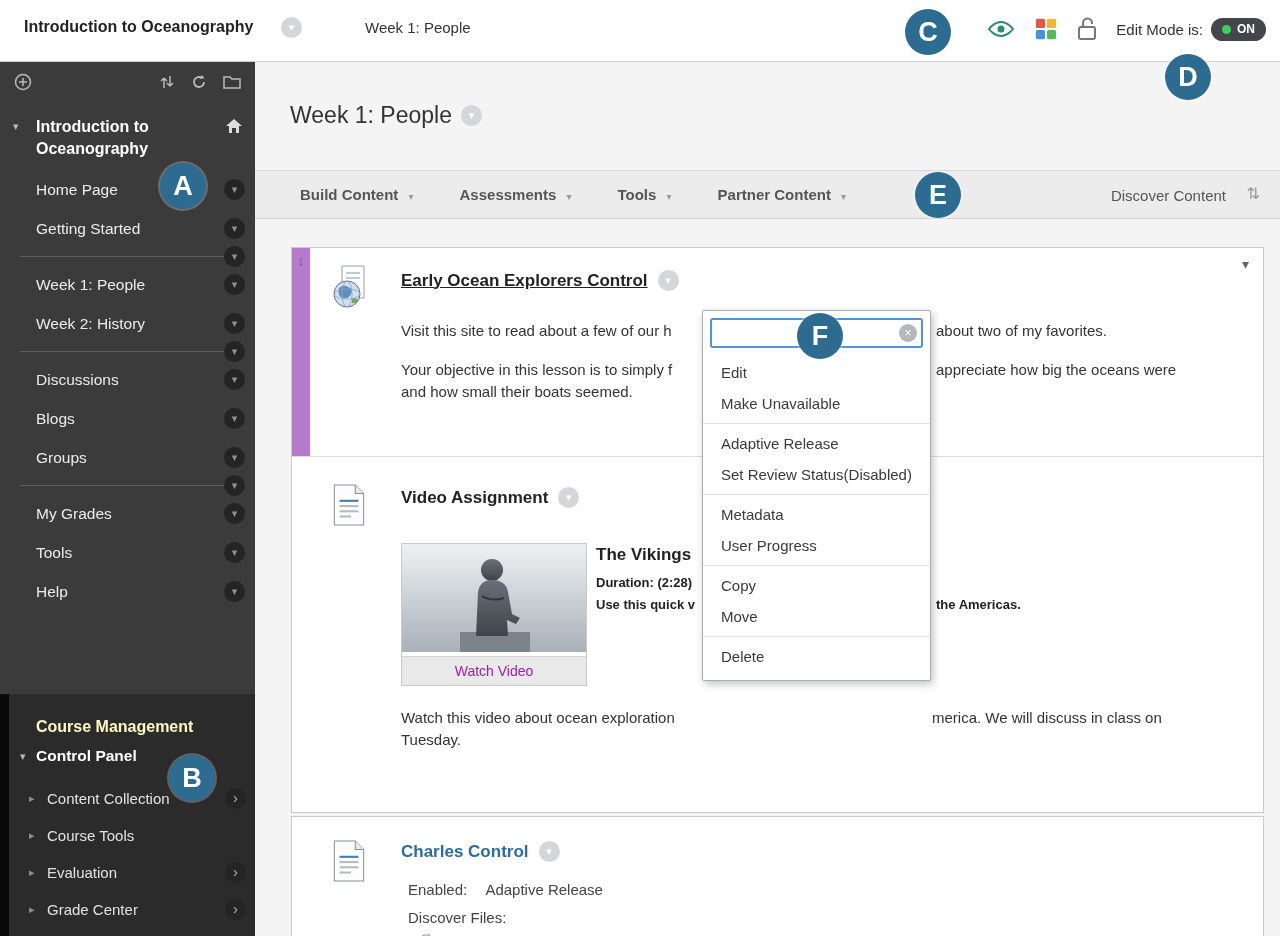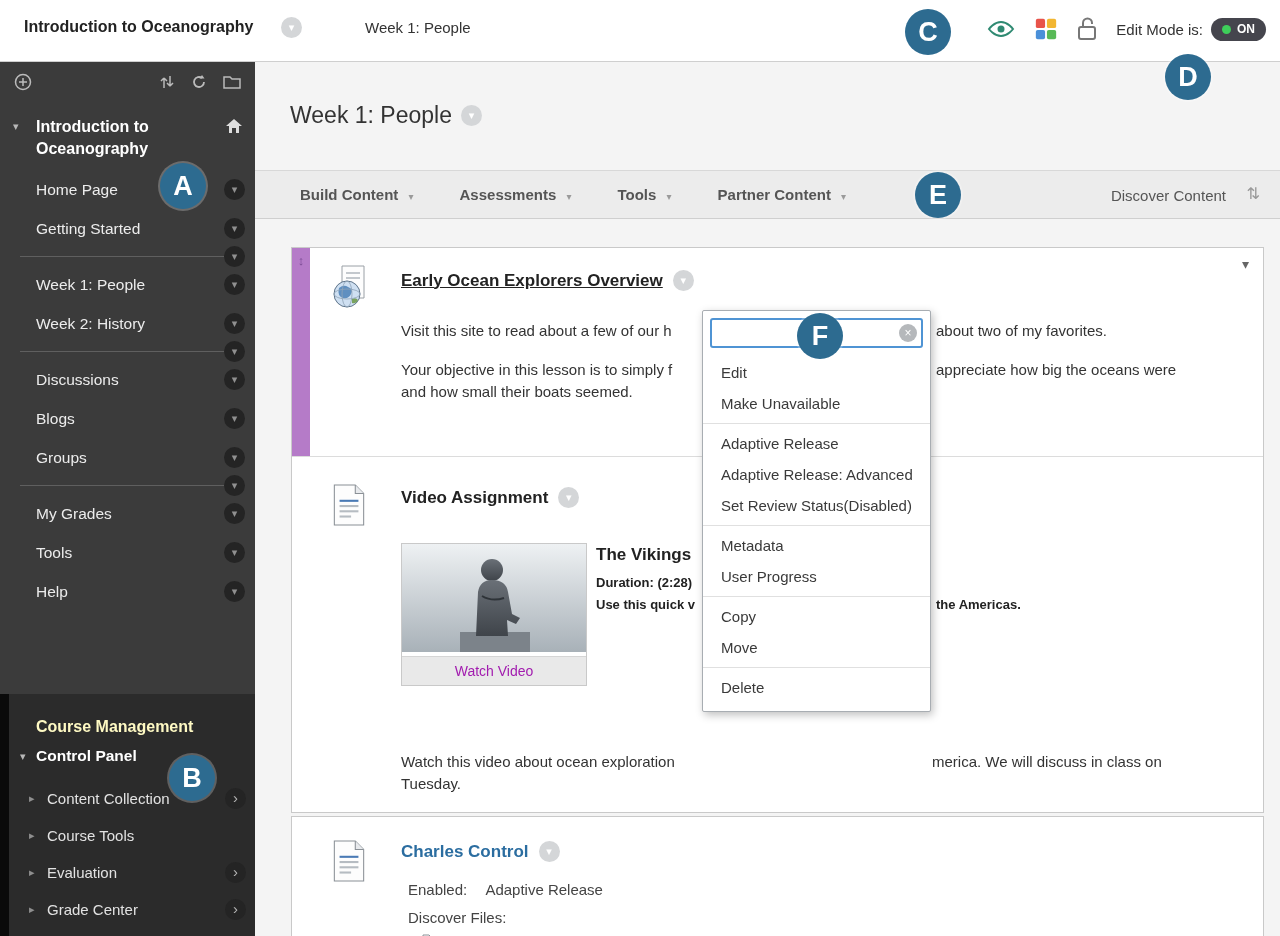--- a/index.html
+++ b/index.html
@@ -314,21 +314,21 @@
           <line x1="16" y1="9" x2="30" y2="9" stroke="#c3c8cd" stroke-width="2"></line>
           <line x1="16" y1="14" x2="30" y2="14" stroke="#c3c8cd" stroke-width="2"></line>
           <circle cx="17" cy="30" r="13" fill="#cfe0f2" stroke="#5e748a"></circle>
           <path d="M9 24 q5 -4 9 -1 q6 2 3 7 q-2 5 -8 4 q-6 -2 -4 -10 z" fill="#5f8fc0"></path>
           <path d="M22 35 q4 -2 6 1 q-2 4 -6 3 z" fill="#7aa35e"></path>
           <ellipse cx="17" cy="30" rx="13" ry="5" fill="none" stroke="#8fa3b8" stroke-width="0.8"></ellipse>
           <ellipse cx="17" cy="30" rx="5" ry="13" fill="none" stroke="#8fa3b8" stroke-width="0.8"></ellipse>
         </svg>
       </span>
       <div class="titlerow" style="top:22px;">
-        <span class="t-dark">Early Ocean Explorers Overview</span>
+        <span class="t-dark">Early Ocean Explorers Control</span>
         <span class="chev light">▾</span>
       </div>
       <div style="position:absolute; left:109px; top:62px; width:800px; height:130px;">
         <span class="frag" style="left:0; top:12px;">Visit this site to read about a few of our h</span>
         <span class="frag" style="left:535px; top:12px;">about two of my favorites.</span>
         <span class="frag" style="left:0; top:51px;">Your objective in this lesson is to simply f</span>
         <span class="frag" style="left:535px; top:51px;">appreciate how big the oceans were</span>
         <span class="frag" style="left:0; top:73px;">and how small their boats seemed.</span>
       </div>
     </div>
@@ -368,21 +368,21 @@
           <path d="M80 52 q10 6 22 2" stroke="#2e3338" stroke-width="2" fill="none"></path>
         </svg>
         <div class="cap">Watch Video</div>
       </div>
 
       <span class="t-plain" style="position:absolute; left:304px; top:88px;">The Vikings</span>
       <span class="fragb" style="left:304px; top:118px;">Duration: (2:28)</span>
       <span class="fragb" style="left:304px; top:140px;">Use this quick v</span>
       <span class="fragb" style="left:644px; top:140px;">the Americas.</span>
 
-      <div style="position:absolute; left:109px; top:252px; width:830px; height:50px;margin-top:44px;">
+      <div style="position:absolute; left:109px; top:252px; width:830px; height:50px;">
         <span class="frag" style="left:0; top:0;">Watch this video about ocean exploration</span>
         <span class="frag" style="left:531px; top:0;">merica. We will discuss in class on</span>
         <span class="frag" style="left:0; top:22px;">Tuesday.</span>
       </div>
     </div>
   </section>
 
   <section class="itembox box2">
     <div class="item3">
       <span class="icon44" style="top:22px;">
@@ -420,21 +420,20 @@
 <div class="ctxmenu">
   <div class="ctx-search">
     <input type="text" value="" style="">
     <span class="ctx-clear">×</span>
   </div>
   <div class="ctx-list">
     <div class="ctx-it">Edit</div>
     <div class="ctx-it">Make Unavailable</div>
     <div class="ctx-sep"></div>
     <div class="ctx-it">Adaptive Release</div>
-    <div class="ctx-it">Adaptive Release: Advanced</div>
     <div class="ctx-it">Set Review Status(Disabled)</div>
     <div class="ctx-sep"></div>
     <div class="ctx-it">Metadata</div>
     <div class="ctx-it">User Progress</div>
     <div class="ctx-sep"></div>
     <div class="ctx-it">Copy</div>
     <div class="ctx-it">Move</div>
     <div class="ctx-sep"></div>
     <div class="ctx-it">Delete</div>
   </div>

